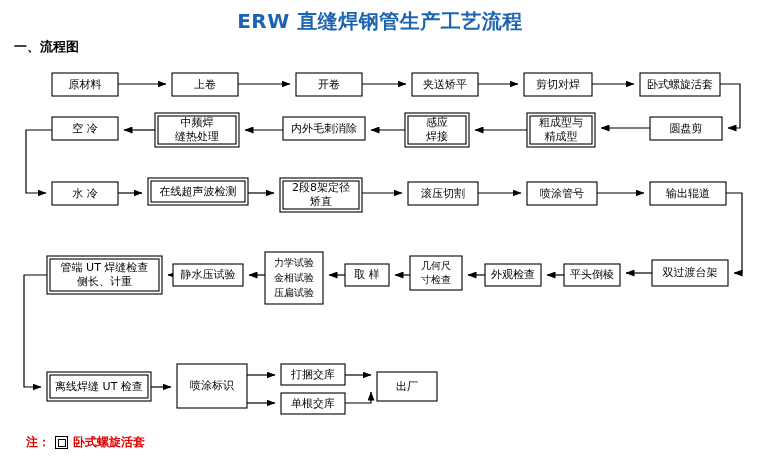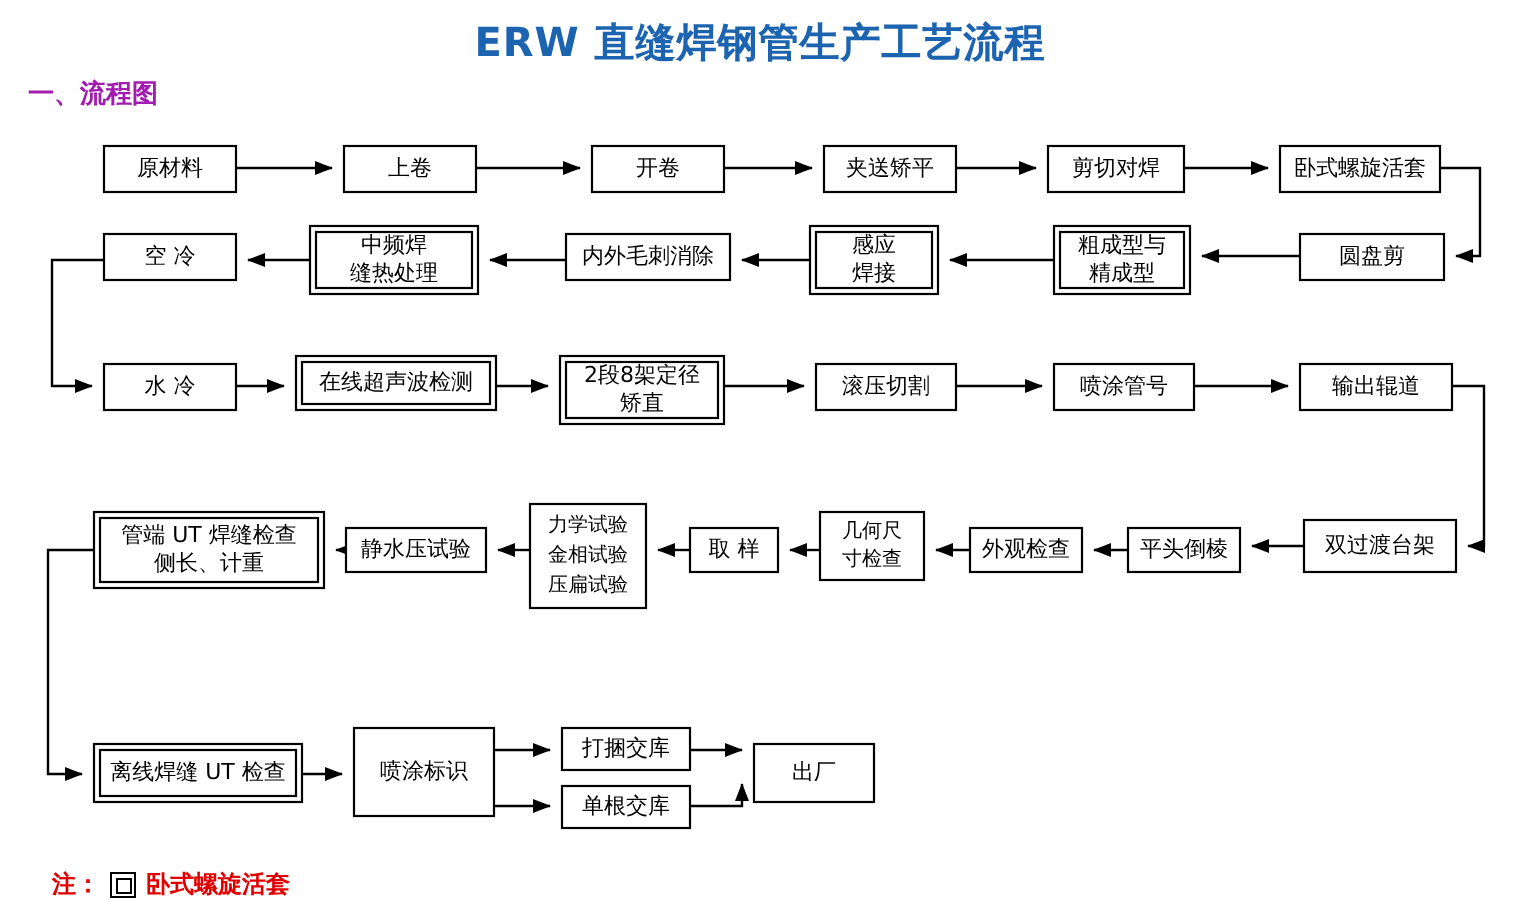--- a/index.html
+++ b/index.html
@@ -29,21 +29,21 @@
     font-size: 20px;
     font-weight: bold;
     color: #1c63b0;
     letter-spacing: 0.5px;
   }
   .section-label {
     position: absolute;
     left: 14px; top: 38px;
     font-size: 13px;
     font-weight: bold;
-    color: #a21caf;
+    color: #000000;
   }
   #flow {
     position: absolute;
     left: 0; top: 0;
     width: 760px;
     height: 460px;
   }
   .node-rect {
     fill: #ffffff;
     stroke: #000000;

